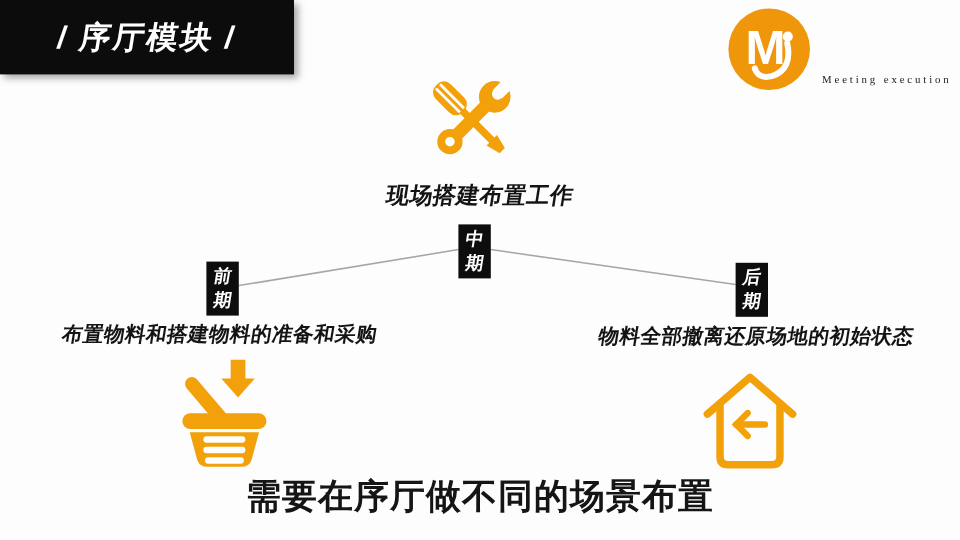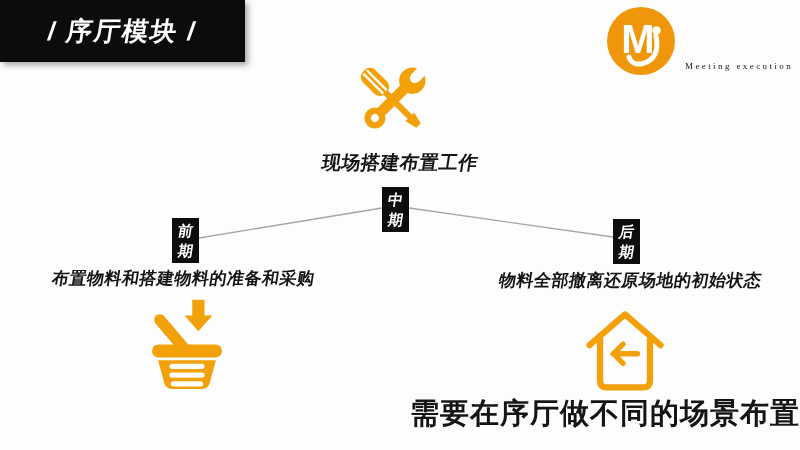--- a/index.html
+++ b/index.html
@@ -53,21 +53,21 @@
   .stage-desc{
     position:absolute;width:300px;text-align:center;font-size:17px;font-weight:bold;
     color:#141414;letter-spacing:.5px;white-space:nowrap;
   }
   .desc-left{left:33px;top:267px;}
   .desc-right{left:480px;top:269px;}
   .basket-icon{position:absolute;left:143px;top:298px;}
   .house-icon{position:absolute;left:577px;top:299px;}
   
   .headline{
-    position:absolute;left:0;top:394px;width:800px;text-align:right;
+    position:absolute;left:0;top:394px;width:800px;text-align:center;
     font-size:29px;font-weight:bold;color:#151515;letter-spacing:1px;
   }
   .slant{display:inline-block;transform:skewX(-9deg);}
 </style>
 </head>
 <body>
 
 <div class="slide">
 
   <div class="banner">

